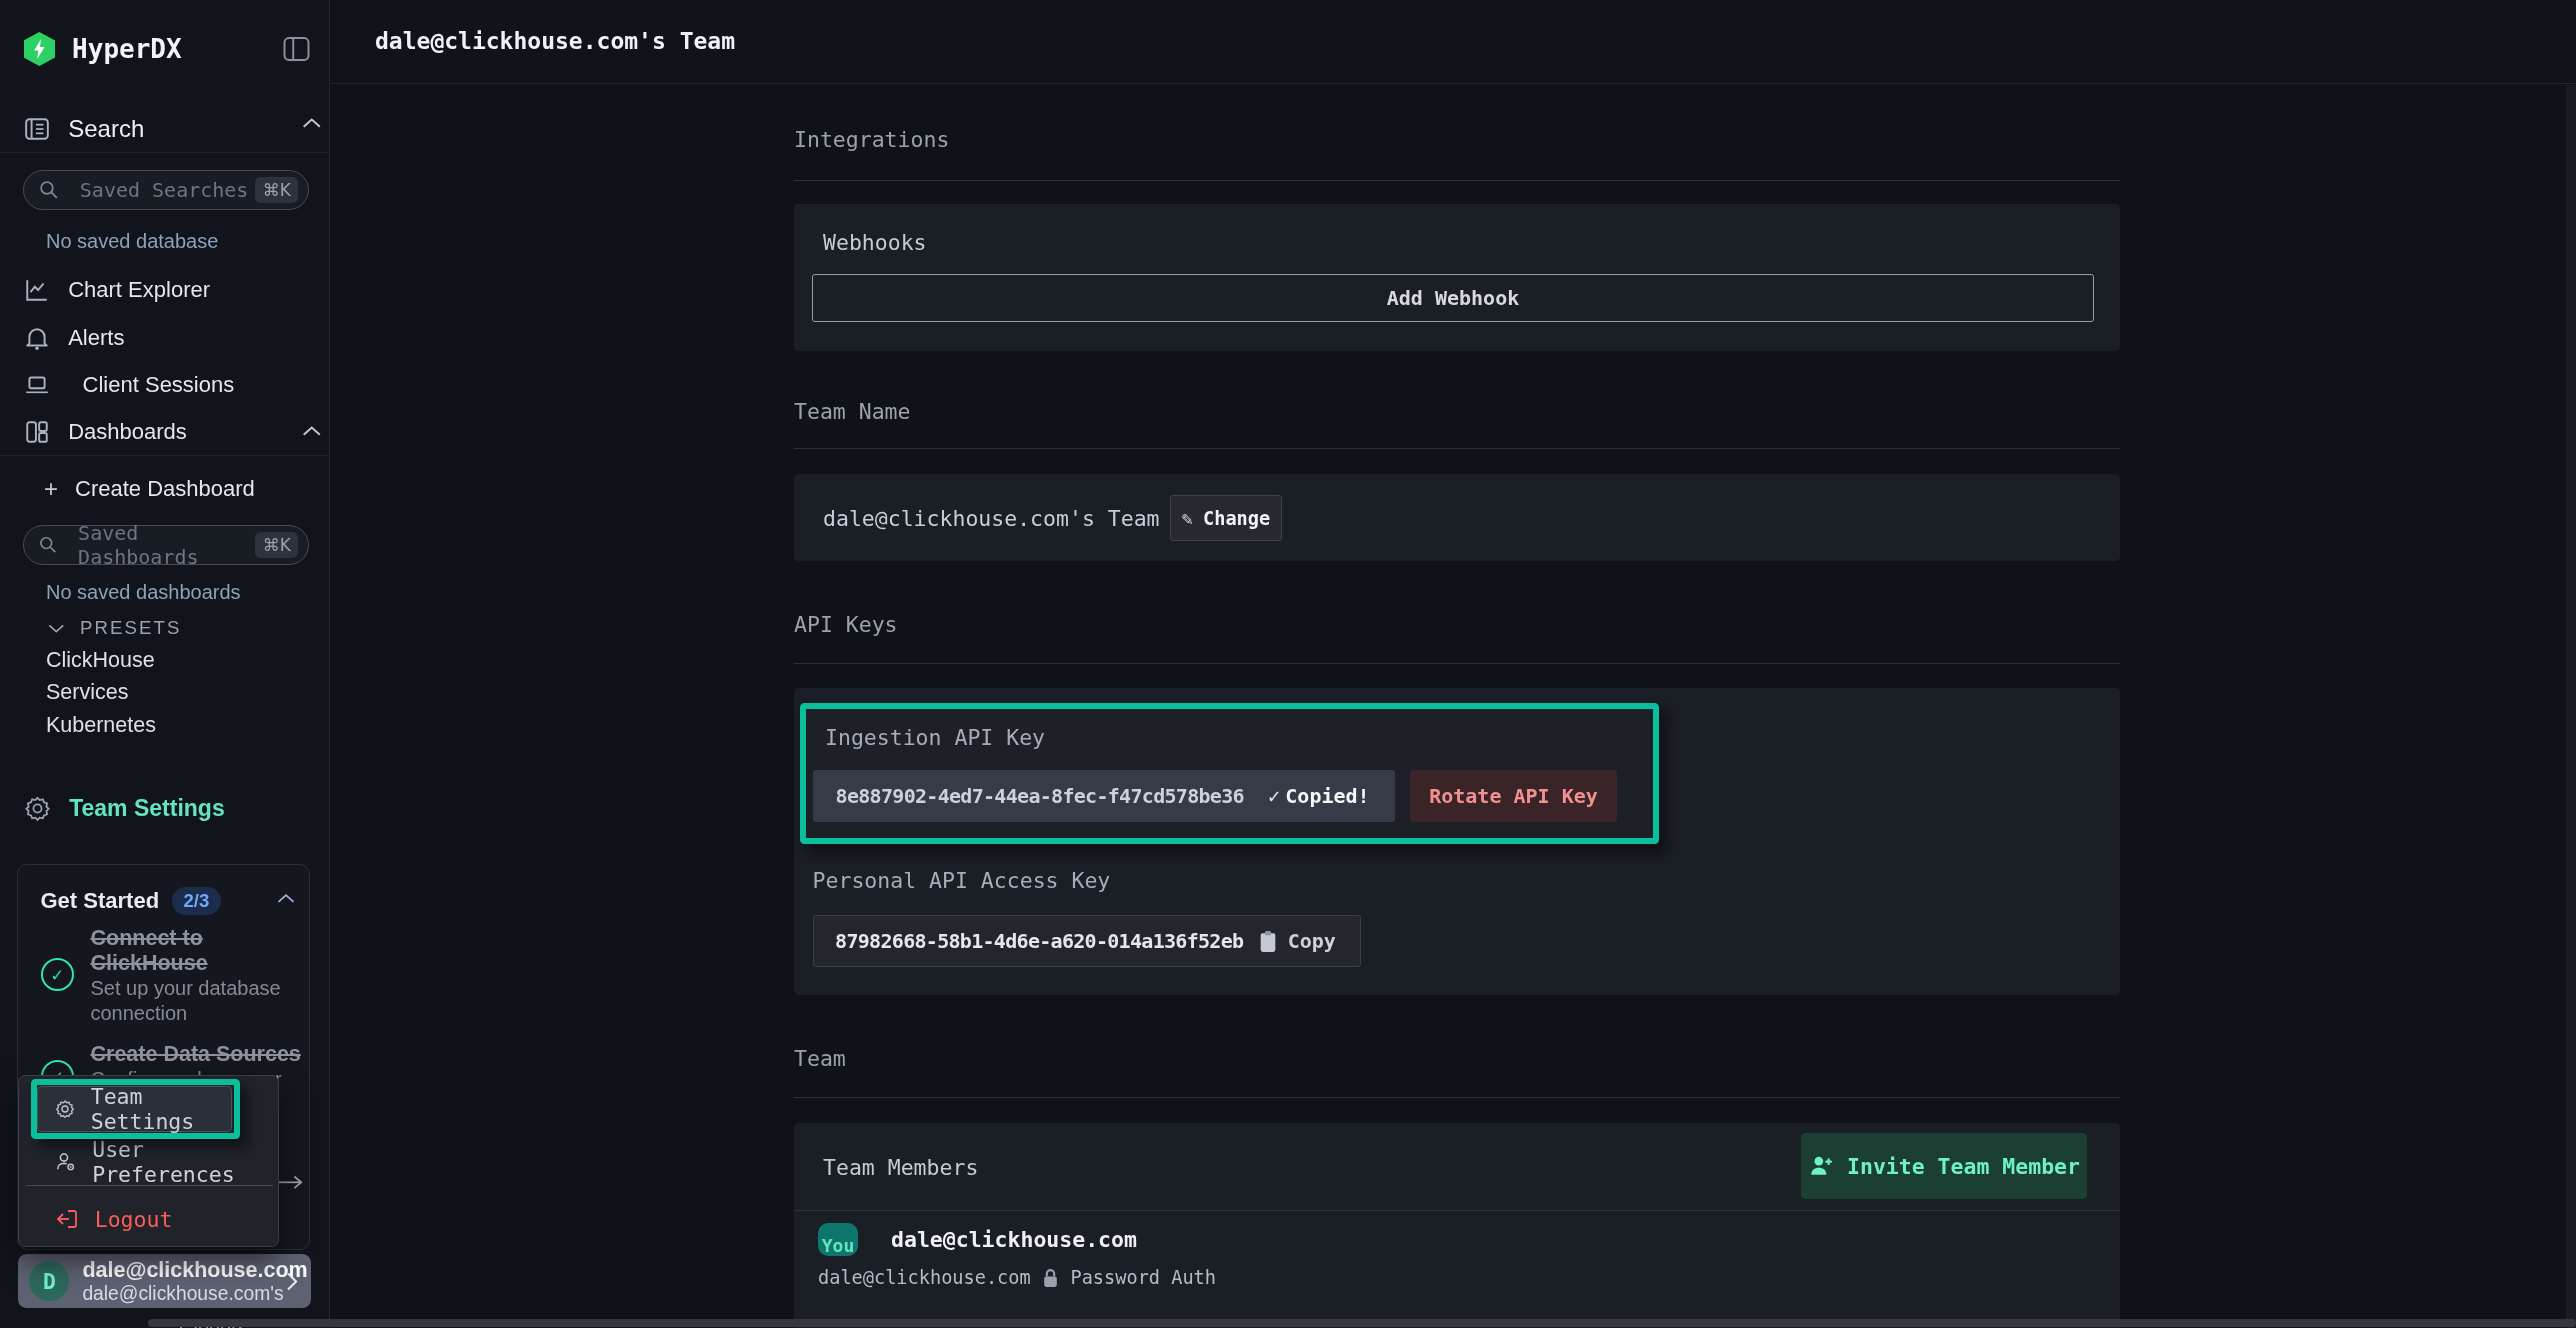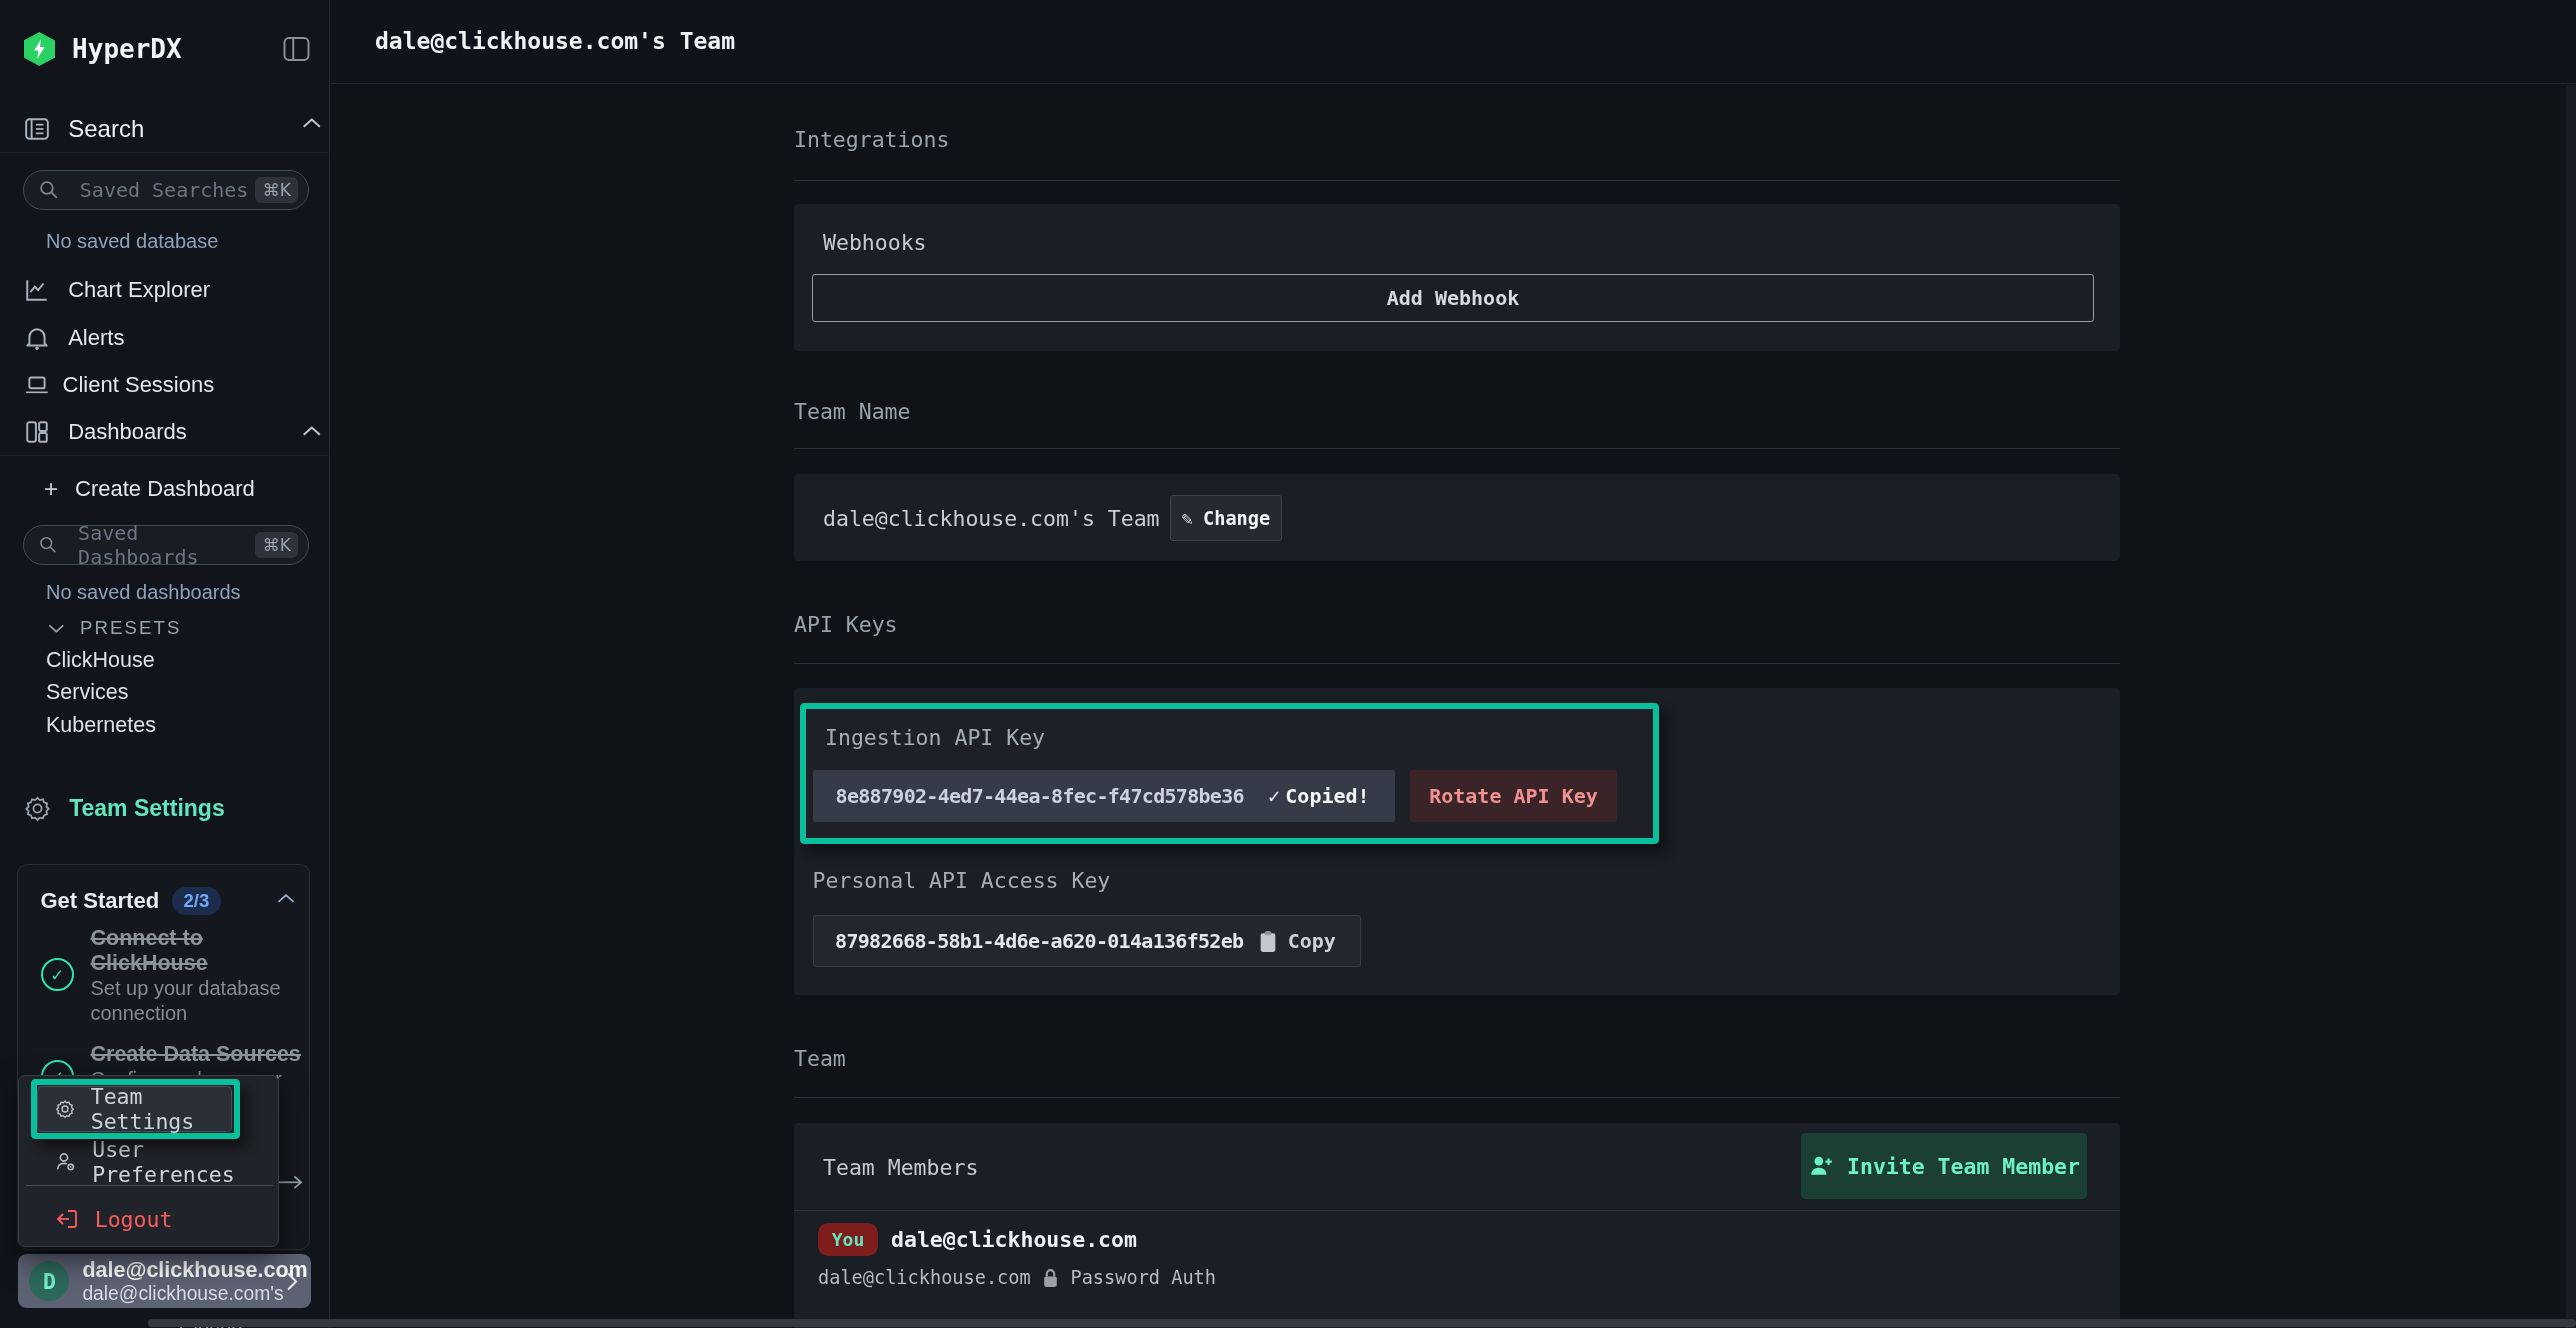--- a/index.html
+++ b/index.html
@@ -128,21 +128,21 @@
         </svg>
       <span class="navlab">Chart Explorer</span>
     </div>
     <div class="row" style="left:23.6px;top:323px;height:29px;gap:18.6px">
       <svg width="26" height="26" viewBox="0 0 24 24">
           <path d="M5 17 L5 11 a7 7 0 0 1 14 0 L19 17 L21 19 L3 19 Z" fill="none" stroke="#aab2bd" stroke-width="1.8" stroke-linejoin="round"></path>
           <circle cx="12" cy="21.4" r="1.6" fill="#aab2bd"></circle>
         </svg>
       <span class="navlab">Alerts</span>
     </div>
-    <div class="row" style="left:23.6px;top:370px;height:29px;gap:13px">
+    <div class="row" style="left:23.6px;top:370px;height:29px;gap:33px">
       <svg width="26" height="26" viewBox="0 0 24 24">
           <rect x="5" y="5" width="14" height="10" rx="1.5" fill="none" stroke="#aab2bd" stroke-width="1.8"></rect>
           <path d="M2 18 L22 18 L22 19.5 L2 19.5 Z" fill="#aab2bd"></path>
         </svg>
       <span class="navlab">Client Sessions</span>
     </div>
     <div class="row" style="left:23.6px;top:417px;height:29px;gap:18.6px">
       <svg width="26" height="26" viewBox="0 0 24 24">
           <rect x="3" y="3" width="8" height="18" rx="2" fill="none" stroke="#aab2bd" stroke-width="1.8"></rect>
           <rect x="14" y="3" width="7" height="8" rx="1.5" fill="none" stroke="#aab2bd" stroke-width="1.8"></rect>
@@ -319,21 +319,21 @@
     <div class="abs" style="left:1007px;top:10px;width:286px;height:66px;background:#1b4033;border-radius:4.3px;display:flex;align-items:center;justify-content:center;gap:13px">
       <svg width="26" height="26" viewBox="0 0 24 24">
           <circle cx="10" cy="7.5" r="4" fill="#6ef0c8"></circle>
           <path d="M3 20 c0-4.2 3.1-6.5 7-6.5 s7 2.3 7 6.5 Z" fill="#6ef0c8"></path>
           <line x1="19" y1="5" x2="19" y2="11" stroke="#6ef0c8" stroke-width="2"></line>
           <line x1="16" y1="8" x2="22" y2="8" stroke="#6ef0c8" stroke-width="2"></line>
         </svg>
       <span class="mono" style="font-size:21.5px;font-weight:bold;color:#6ef0c8">Invite Team Member</span>
     </div>
     <div class="abs" style="left:0;top:87px;width:1326px;height:1.4px;background:#2e333a"></div>
-    <div class="abs" style="left:24px;top:100px;width:60px;height:33px;background:#7f1d1d;border-radius:10px;display:flex;align-items:center;justify-content:center">
+    <div class="abs" style="left:24px;top:100px;width:40px;height:33px;background:#0f766e;border-radius:10px;display:flex;align-items:flex-end;justify-content:center">
       <span class="mono" style="font-size:18px;font-weight:bold;color:#63e6be">You</span>
     </div>
     <div class="abs mono" style="left:97px;top:104px;font-size:21.5px;font-weight:bold;color:#eef1f5">dale@clickhouse.com</div>
     <div class="row" style="left:24px;top:140px;height:29px;gap:11.4px">
       <span class="mono" style="font-size:18.6px;color:#b6bcc6">dale@clickhouse.com</span>
       <svg width="17" height="20" viewBox="0 0 16 19">
           <rect x="2" y="8" width="12" height="10" rx="2" fill="#9aa1ab"></rect>
           <path d="M4.5 8 L4.5 5.5 a3.5 3.5 0 0 1 7 0 L11.5 8" fill="none" stroke="#9aa1ab" stroke-width="2"></path>
         </svg>
       <span class="mono" style="font-size:18.6px;color:#b6bcc6">Password Auth</span>

